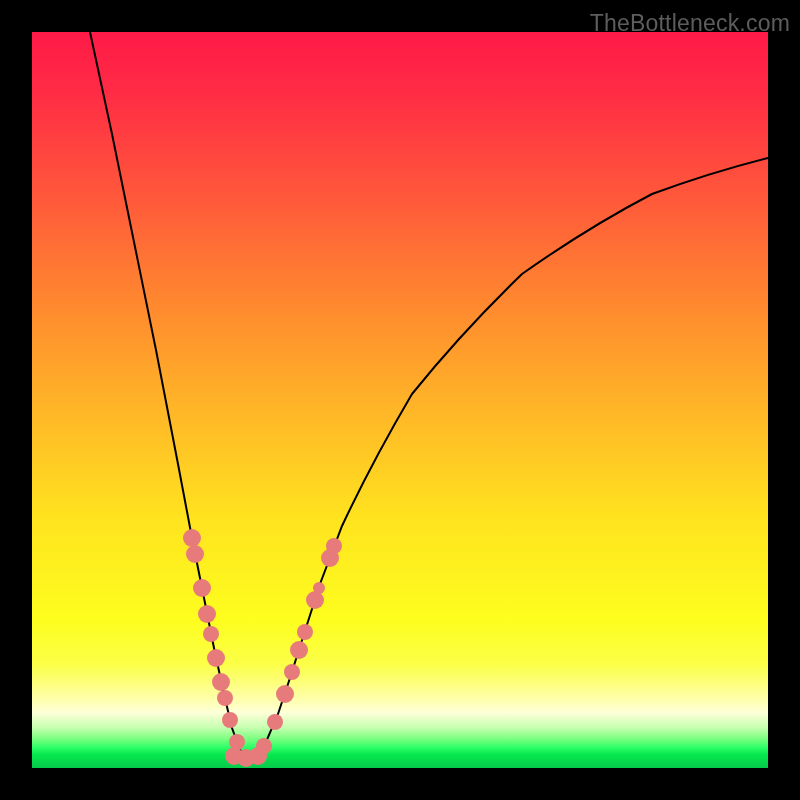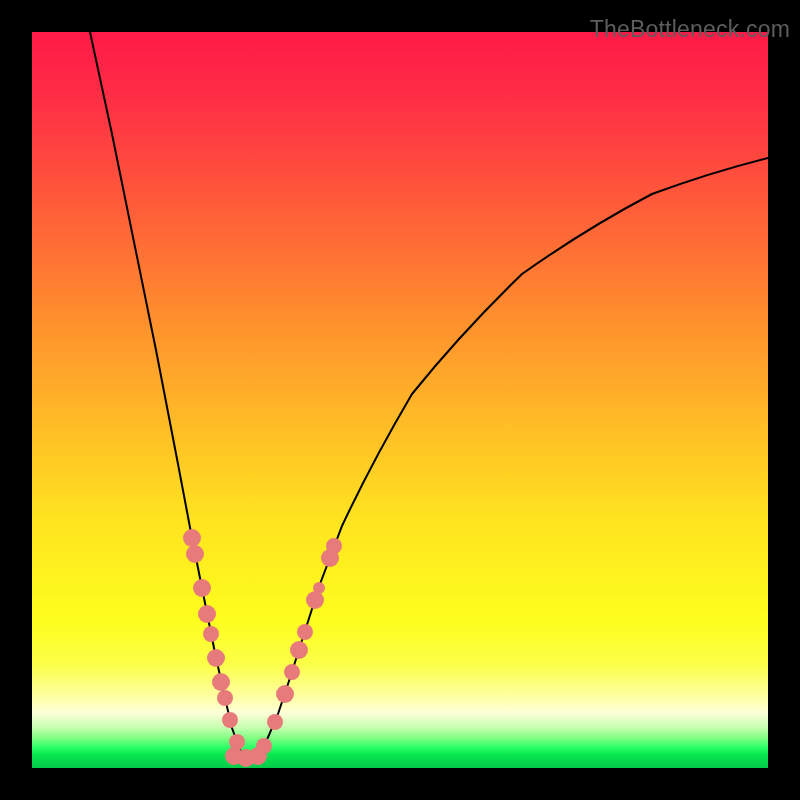--- a/index.html
+++ b/index.html
@@ -38,21 +38,21 @@
       #fdffd8 92.5%,
       #c7ffb0 94.5%,
       #7dff82 96%,
       #2dff66 97.2%,
       #07e84e 98.2%,
       #05c94a 100%
     );
   }
   .watermark {
     position: absolute;
-    top: 16px;
+    top: 10px;
     right: 10px;
     color: #5d5d5d;
     font-size: 23px;
     font-weight: 400;
     letter-spacing: 0.2px;
     user-select: none;
   }
   svg.curve {
     position: absolute;
     left: 0;

